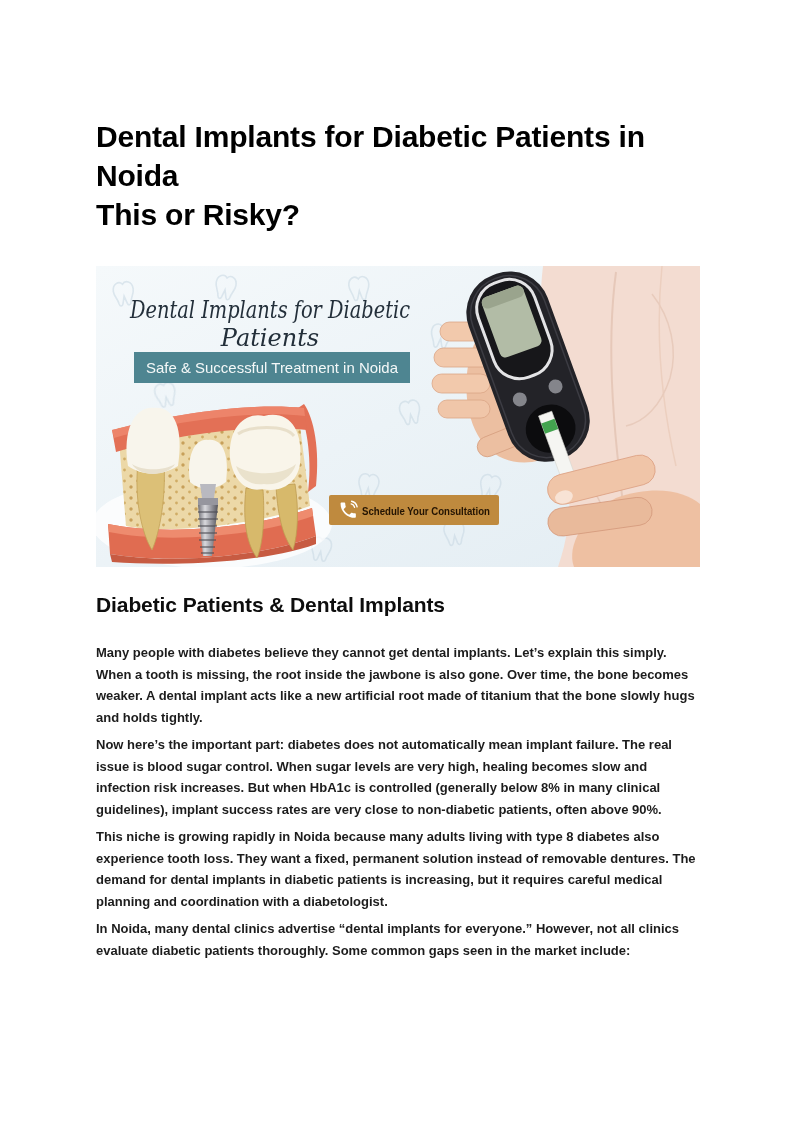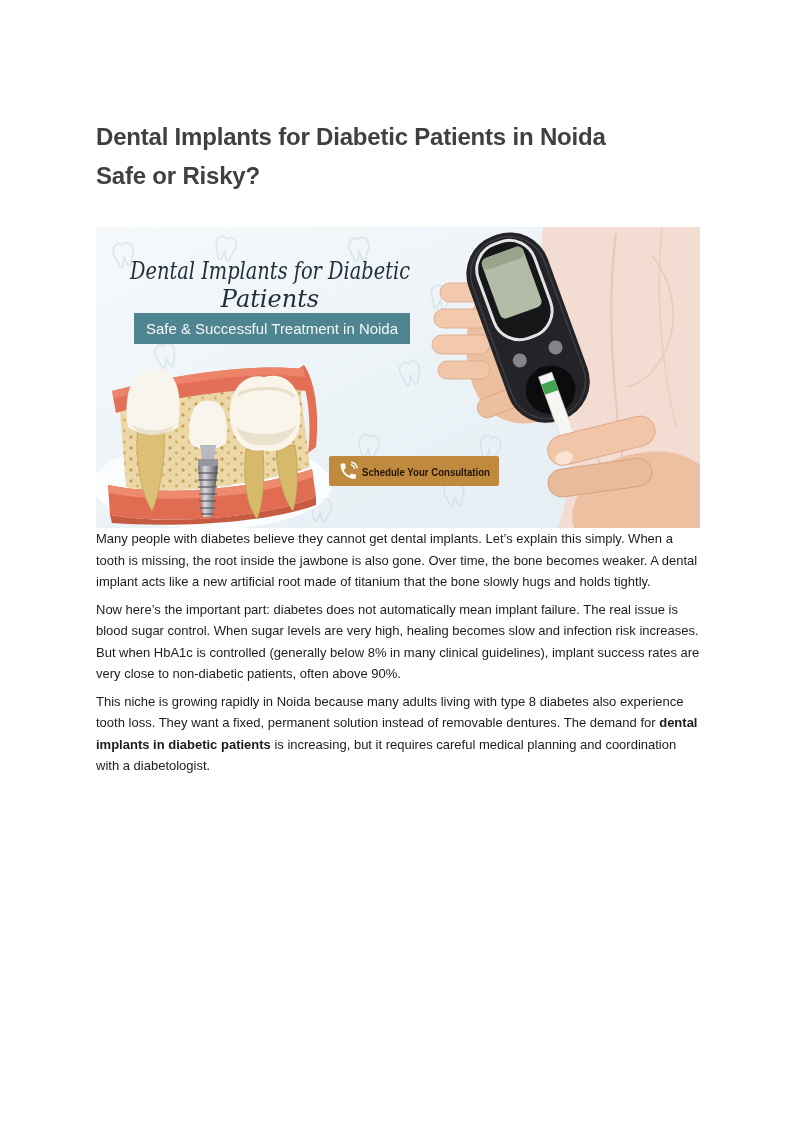--- a/index.html
+++ b/index.html
@@ -3,51 +3,51 @@
 <meta charset="utf-8">
 <style>
   html,body{margin:0;padding:0;background:#ffffff;}
   body{
     width:795px;height:1123px;overflow:hidden;
     font-family:"Liberation Sans", sans-serif;color:#1a1a1a;
     -webkit-font-smoothing:antialiased;
   }
   .page{padding:117px 95px 0 96px;width:604px;}
   h1{
-    font-size:24px;line-height:39px;font-weight:bold;color:#404040;
+    font-size:30px;line-height:39px;font-weight:bold;color:#000000;
     margin:0;letter-spacing:-0.2px;
   }
   h1 span{display:block;}
   figure.hero{margin:32px 0 0 0;width:604px;height:301px;}
   h2{
     font-size:21px;line-height:26px;font-weight:bold;color:#0d0d0d;
     margin:25px 0 24px 0;letter-spacing:-0.1px;
   }
   h2.second{margin:2px 0 18px 0;}
   p{
-    font-size:13px;line-height:21.5px;margin:0 0 6px 0;color:#1c1c1c;
+    font-size:13px;line-height:21.5px;margin:0 0 6px 0;color:#1c1c1c;font-weight:bold;
   }
   ul.gaps{margin:7px 0 0 0;padding:0 0 0 50px;list-style:none;}
   ul.gaps li{
     font-size:13px;line-height:21px;color:#1c1c1c;position:relative;
   }
   ul.gaps li::before{
     content:"●";position:absolute;left:-22px;top:50%;
     transform:translateY(-50%);font-size:7px;color:#1c1c1c;
   }
   svg text{user-select:none;}
 </style>
 </head>
 <body>
 
 <div class="page">
 
   <h1>
     <span>Dental Implants for Diabetic Patients in Noida</span>
-    <span>Safe or Risky?</span>
+    <span>This or Risky?</span>
   </h1>
 
   <figure class="hero">
     <svg viewBox="0 0 604 301" width="604" height="301">
       <defs>
         <linearGradient id="bgG" x1="0" y1="0" x2="1" y2="1">
           <stop offset="0" stop-color="#f5f9fb"></stop>
           <stop offset="1" stop-color="#e3edf3"></stop>
         </linearGradient>
         <linearGradient id="metalG" x1="0" y1="0" x2="1" y2="0">
@@ -164,23 +164,25 @@
         <rect x="233" y="229" width="170" height="30" rx="2" fill="#bf8a3e"></rect>
         <g transform="translate(242,234) scale(0.85)">
           <path fill="#ffffff" d="M6.6 10.8c1.4 2.8 3.8 5.1 6.6 6.6l2.2-2.2c.3-.3.7-.4 1-.2 1.1.4 2.3.6 3.6.6.6 0 1 .4 1 1V20c0 .6-.4 1-1 1C10.6 21 3 13.4 3 4c0-.6.4-1 1-1h3.5c.6 0 1 .4 1 1 0 1.2.2 2.5.6 3.6.1.3 0 .7-.2 1l-2.3 2.2z"></path>
           <path fill="none" stroke="#ffffff" stroke-width="1.6" stroke-linecap="round" d="M15.5 4.5a5.5 5.5 0 0 1 4 4 M16 1.5a8.5 8.5 0 0 1 6.5 6.5"></path>
         </g>
         <text x="266" y="249" font-family="Liberation Sans, sans-serif" font-size="10.5" font-weight="bold" fill="#241403" textLength="128" lengthAdjust="spacingAndGlyphs">Schedule Your Consultation</text>
       </g>
     </svg>
   </figure>
 
+  <h2>Diabetic Patients &amp; Dental Implants</h2>
 
   <p>Many people with diabetes believe they cannot get dental implants. Let’s explain this simply. When a tooth is missing, the root inside the jawbone is also gone. Over time, the bone becomes weaker. A dental implant acts like a new artificial root made of titanium that the bone slowly hugs and holds tightly.</p>
 
   <p>Now here’s the important part: diabetes does not automatically mean implant failure. The real issue is blood sugar control. When sugar levels are very high, healing becomes slow and infection risk increases. But when HbA1c is controlled (generally below 8% in many clinical guidelines), implant success rates are very close to non-diabetic patients, often above 90%.</p>
 
   <p><span>This niche is growing rapidly in Noida because many adults living with type 8 diabetes also experience tooth loss. They want a fixed, permanent solution instead of removable dentures. The demand for </span><strong>dental implants in diabetic patients</strong><span> is increasing, but it requires careful medical planning and coordination with a diabetologist.</span></p>
 
 
+  <p>In Noida, many dental clinics advertise “dental implants for everyone.” However, not all clinics evaluate diabetic patients thoroughly. Some common gaps seen in the market include:</p>
 
 
 </div>
 
 </body></html>

